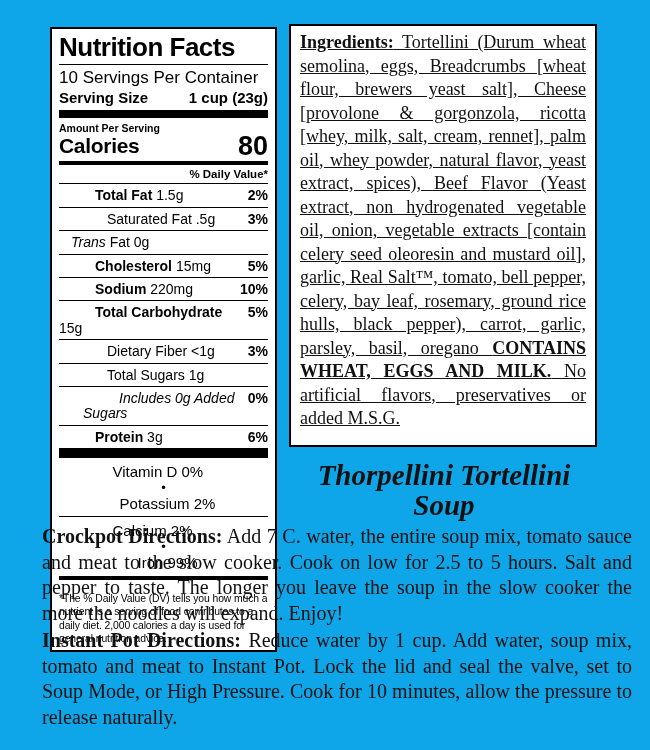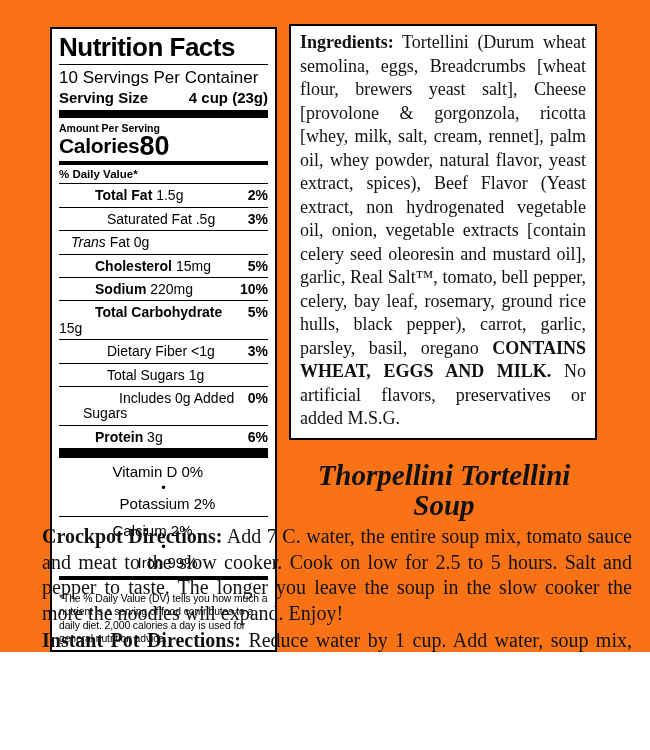--- a/index.html
+++ b/index.html
@@ -1,64 +1,64 @@
 <!DOCTYPE html>
 <html><head>
 <meta charset="utf-8">
 <style>
   * { margin:0; padding:0; box-sizing:border-box; }
   html,body { background:#ffffff; }
   .page {
-    position:relative; width:650px; height:652px; background:#f97316;
+    position:relative; width:650px; height:750px; background:#0ea5e9;
     color:#111; overflow:hidden;
   }
 
   
   .nfl {
     position:absolute; left:50px; top:27px; width:227px;
     border:2px solid #000; padding:4px 7px 5px 7px;
     font-family:"Liberation Sans", sans-serif; color:#000;
     background:#fff;
   }
   .nfl-title { font-size:26px; font-weight:bold; letter-spacing:-0.5px; line-height:1.08;
     border-bottom:1px solid #000; padding-bottom:3px; }
   .nfl-servings { font-size:17px; padding:3px 0 1px 0; }
   .nfl-serving-size { font-size:15px; font-weight:bold; display:flex;
     justify-content:space-between; padding-bottom:4px; }
   .bar8 { height:8px; background:#000; }
   .bar4 { height:4px; background:#000; }
   .bar10 { height:10px; background:#000; }
   .nfl-aps { font-size:10.5px; font-weight:bold; padding-top:4px; }
-  .nfl-cal { display:flex; justify-content:flex-start; align-items:flex-end; padding-bottom:3px; }
+  .nfl-cal { display:flex; justify-content:space-between; align-items:flex-end; padding-bottom:3px; }
   .nfl-cal .cl { font-size:21px; font-weight:bold; letter-spacing:-0.3px; }
   .nfl-cal .cv { font-size:27px; font-weight:bold; line-height:0.9; }
-  .nfl-dvh { font-size:11.5px; font-weight:bold; padding:3px 0;
+  .nfl-dvh { font-size:11.5px; font-weight:bold; text-align:right; padding:3px 0;
     border-bottom:1px solid #000; }
   .nfl-row { display:flex; justify-content:space-between; font-size:14px;
     padding:4px 0 3px 0; border-bottom:1px solid #000; line-height:1.1; }
   .nfl-row .nm b { font-weight:bold;margin-left:36px; }
   .nfl-row .nm i { font-style:italic; }
   .nfl-row .dv { font-weight:bold; white-space:nowrap; }
   .nfl-row.ind1 .nm { padding-left:12px; }
-  .nfl-row.ind2 .nm { padding-left:24px; }
+  .nfl-row.ind2 .nm { padding-left:24px;font-style:italic; }
   .nfl-row.last { border-bottom:none; }
   .vit-row { display:flex; align-items:center; font-size:15px; padding:5px 0 4px 0;
     border-bottom:1px solid #000;flex-direction:column; }
   .vit-row.last { border-bottom:none; padding-bottom:5px; }
   .vit-left { width:102px; }
   .vit-bullet { width:18px; text-align:center; font-size:13px; }
   .vit-right { padding-left:8px; }
   .nfl-footnote { font-size:10.4px; line-height:1.28; padding-top:12px; letter-spacing:-0.1px; }
 
   
   .ing-box {
     position:absolute; left:289px; top:24px; width:308px;
-    border:2px solid #000; padding:5px 9px 7px 9px;
+    border:2px solid #000; padding:5px 9px 14px 9px;
     font-family:"Liberation Serif", serif; font-size:18px; line-height:23.5px;
-    text-align:justify; color:#111; background:#fff;
+    text-align:justify; color:#111; background:#fff;text-decoration:underline;
   }
   .ing-box b { font-weight:bold; }
 
   
   .product-title {
     position:absolute; left:291px; top:460px; width:306px;
     text-align:center; font-family:"Liberation Serif", serif;
     font-weight:bold; font-style:italic; font-size:29px; line-height:30px;
     color:#111;
   }
@@ -76,21 +76,21 @@
 </head>
 <body>
 
 <div class="page">
 
   <div class="nfl">
     <div class="nfl-title">Nutrition Facts</div>
     <div class="nfl-servings">10 Servings Per Container</div>
     <div class="nfl-serving-size">
       <span>Serving Size</span>
-      <span>4 cup (23g)</span>
+      <span>1 cup (23g)</span>
     </div>
     <div class="bar8"></div>
     <div class="nfl-aps">Amount Per Serving</div>
     <div class="nfl-cal">
       <span class="cl">Calories</span>
       <span class="cv">80</span>
     </div>
     <div class="bar4"></div>
     <div class="nfl-dvh">% Daily Value*</div>
 

